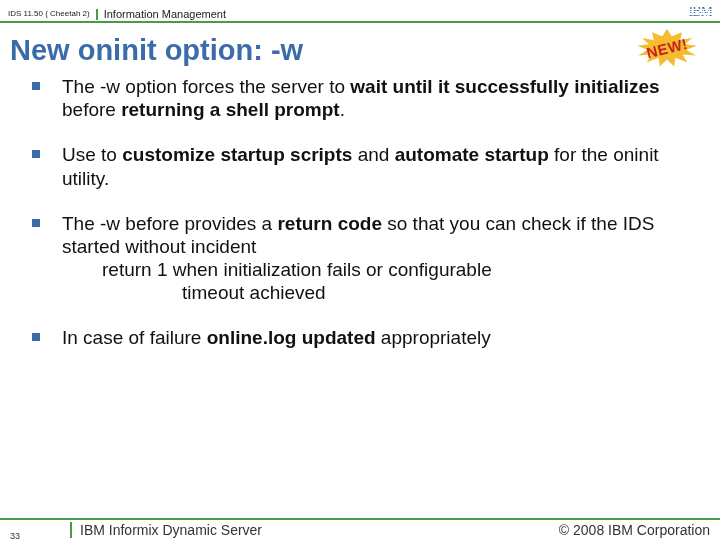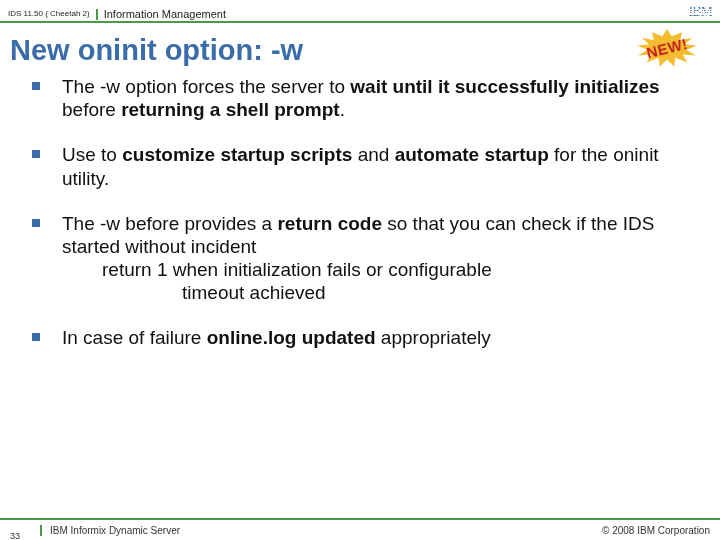--- a/index.html
+++ b/index.html
@@ -143,25 +143,26 @@
   .page-num {
     width: 30px;
     color: #333;
     margin-top: 12px;
   }
   .footer-mid {
     border-left: 2px solid #4a9a4a;
     padding-left: 8px;
     color: #333;
     flex: 1;
-    font-size: 10px;
+    font-size: 14px;
+    margin-left: 30px;
   }
   .footer-right {
     color: #333;
-    font-size: 10px;
+    font-size: 14px;
   }
 </style>
 </head>
 <body>
 
 <div class="header">
   <div class="header-left">IDS 11.50 ( Cheetah 2)</div>
   <div class="header-mid">Information Management</div>
   <div class="header-logo">
     <span class="ibm-text">IBM</span>

